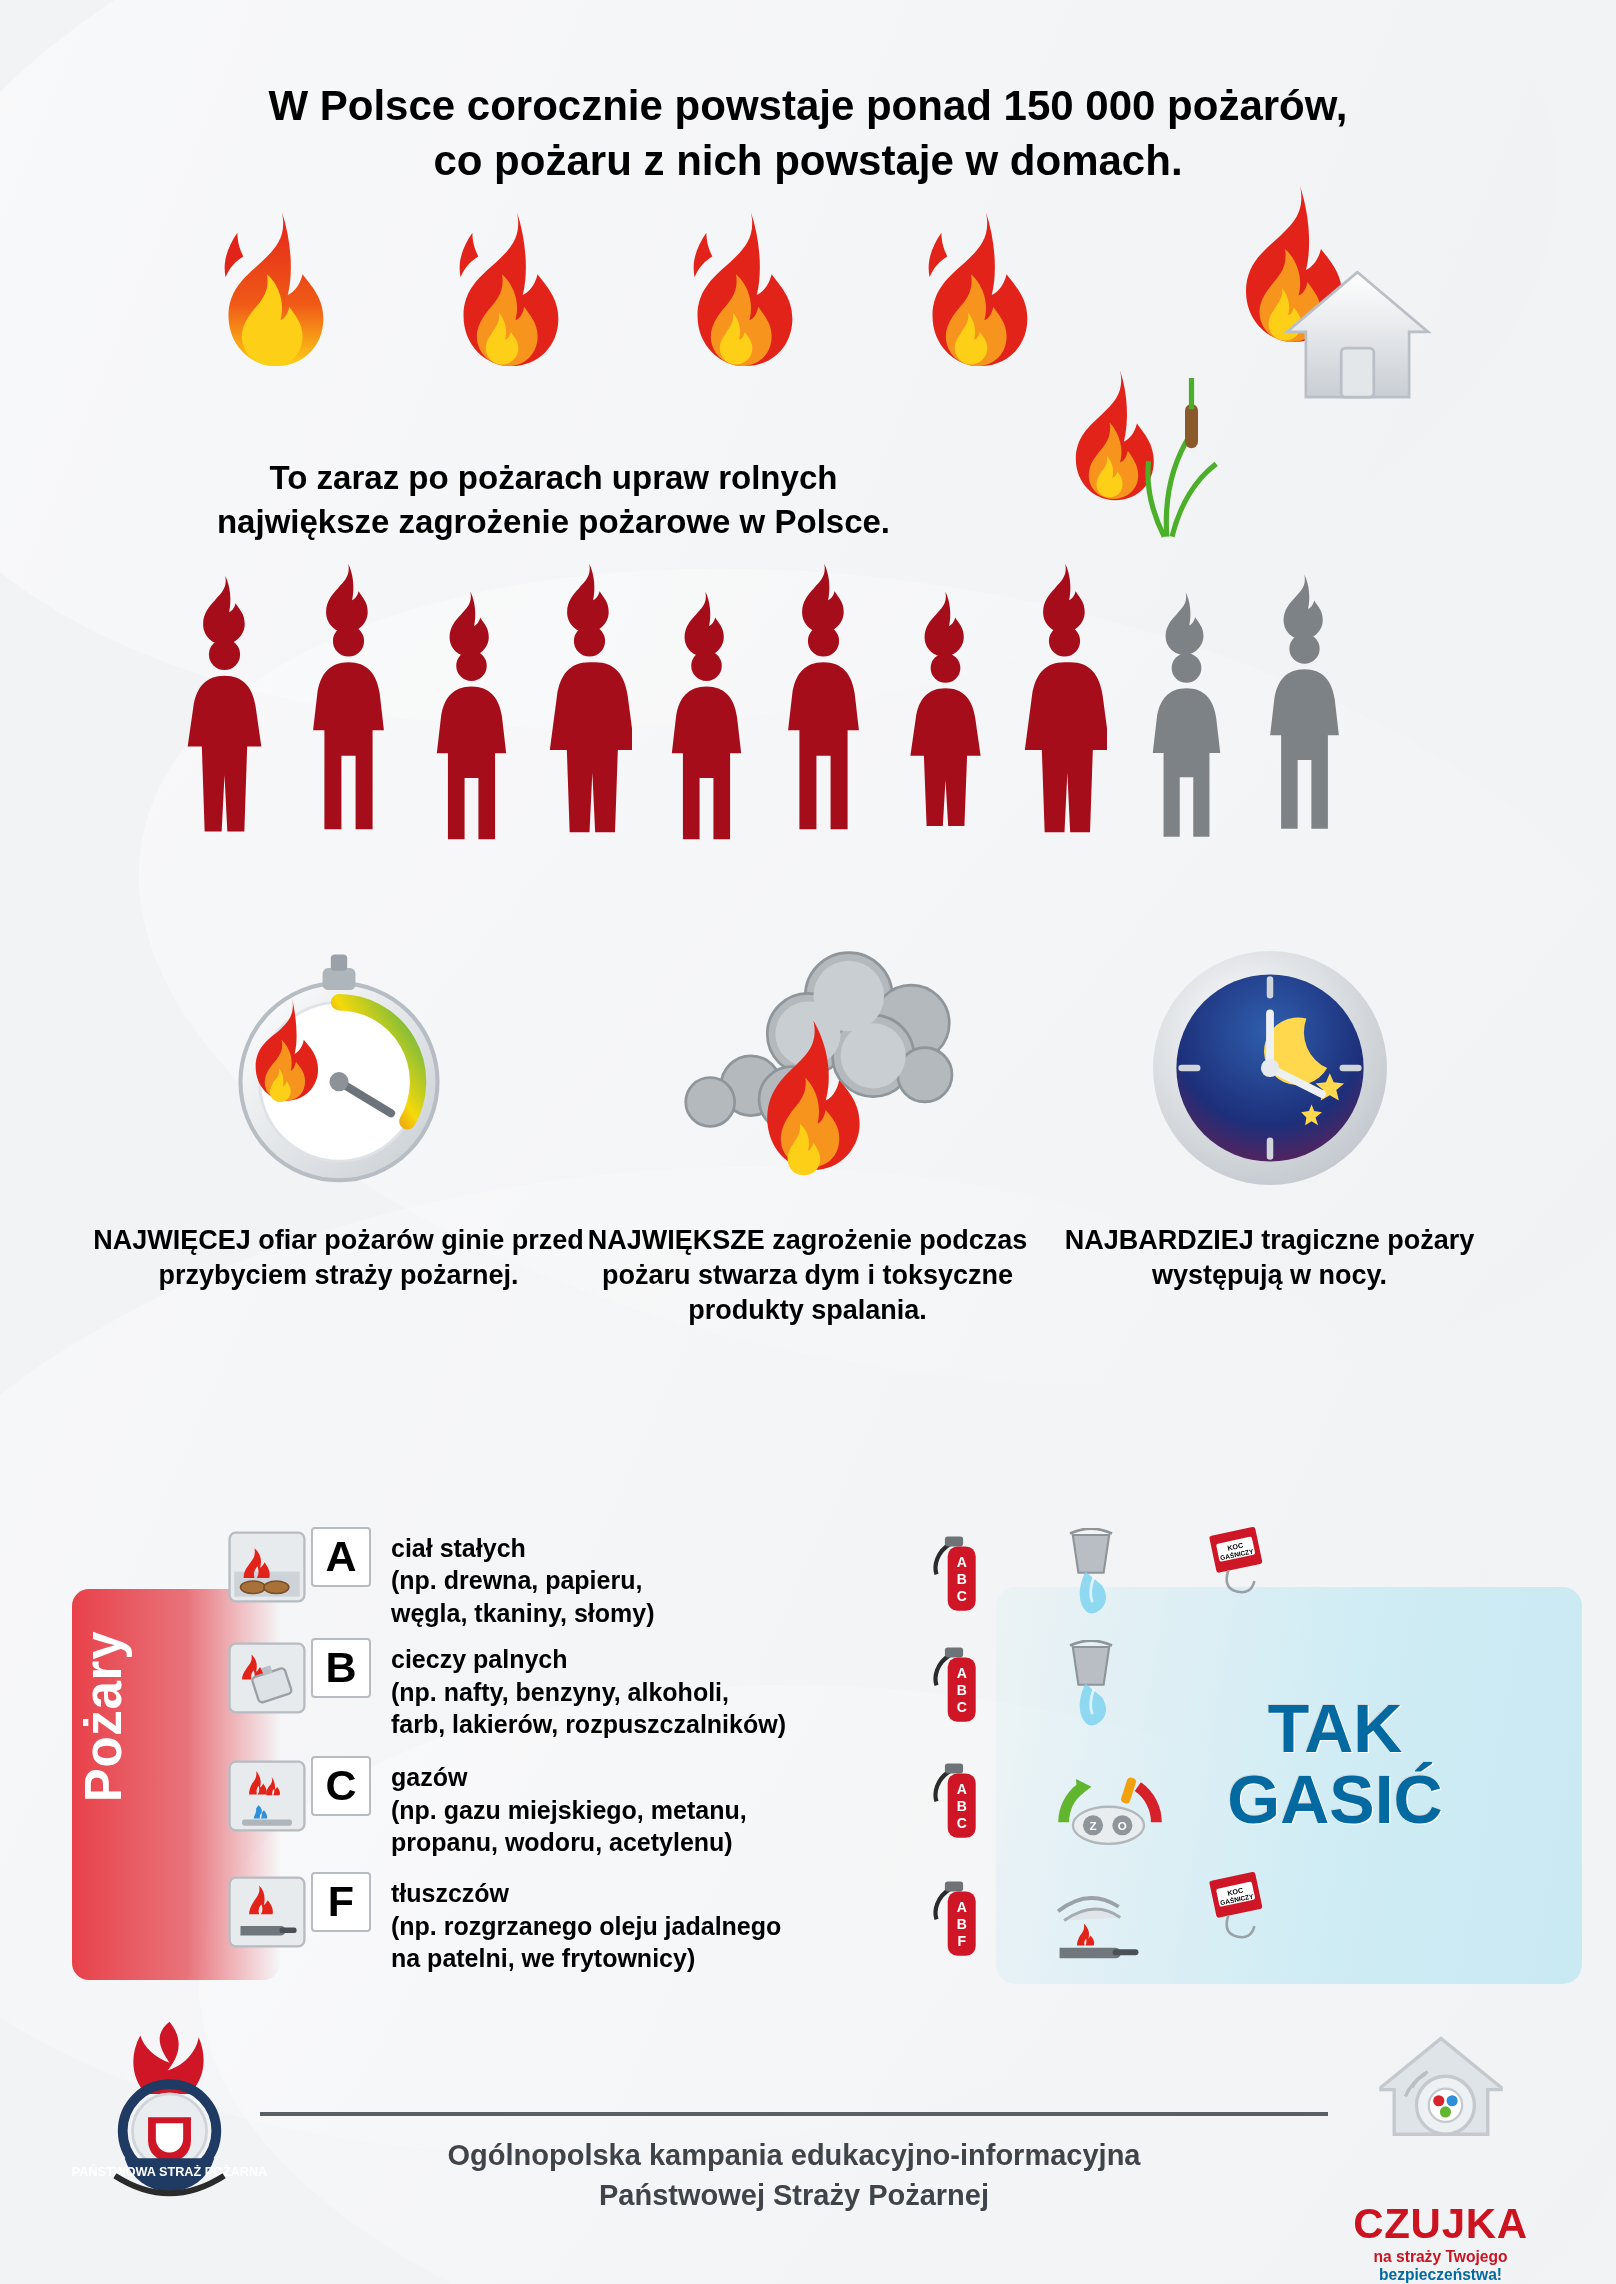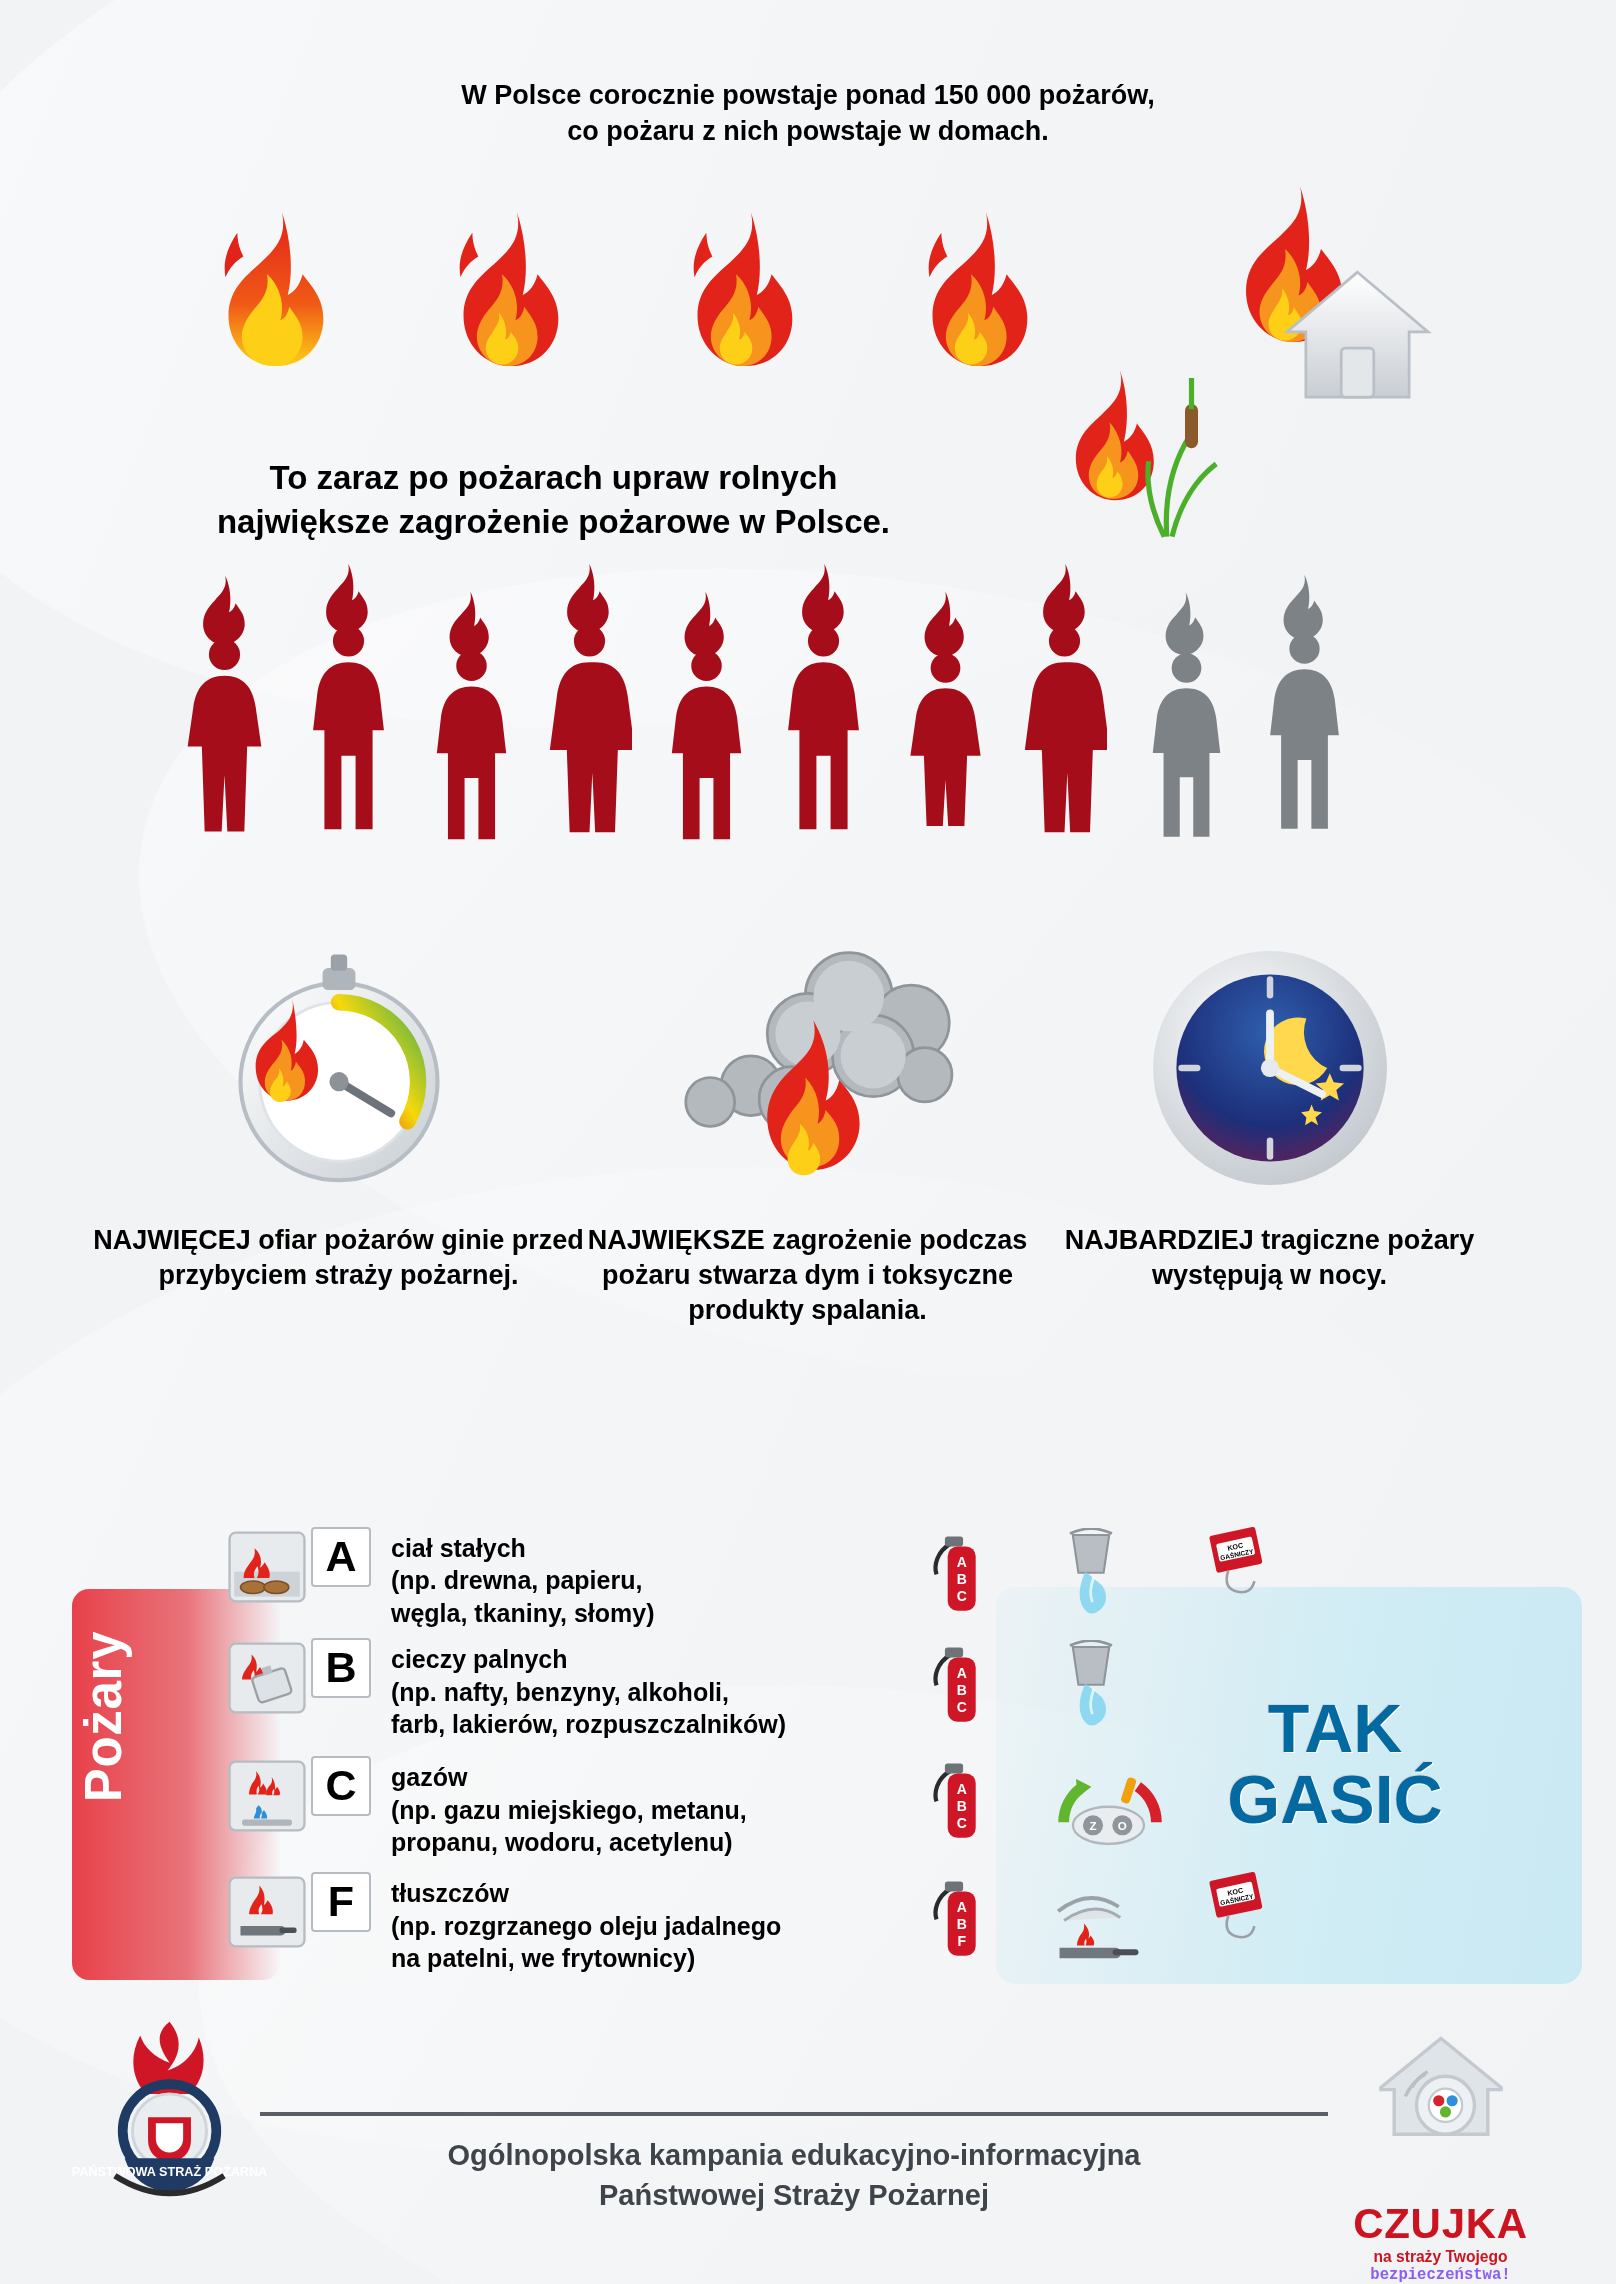--- a/index.html
+++ b/index.html
@@ -22,21 +22,21 @@
   #sw2 { width:1563px; height:781px; left:130px; top:586px; transform: rotate(10deg); opacity:.5;}
   #sw3 { width:1693px; height:977px; left:-195px; top:1172px; transform: rotate(-6deg); opacity:.45;}
   #sw4 { width:1432px; height:716px; left:195px; top:1693px; transform: rotate(7deg); opacity:.4;}
 
   .page { position:absolute; inset:0; }
 
   .headline {
     position:absolute; left:0; width:1616px; text-align:center;
     font-weight: bold; color:#000;
   }
-  #h1 { top:78px; font-size:27px; line-height:1.32; }
+  #h1 { top:78px; font-size:42px; line-height:1.32; }
   #h2 { top:456px; left:163px; width:781px; text-align:center; font-size:33px; line-height:1.34; font-weight:bold;}
   #h3 { top:882px; font-size:33px; font-weight:bold;}
 
   .flame-row { position:absolute; top:189px; left:0; width:1616px; height:195px; }
   .flame { position:absolute; }
 
   
   .people { position:absolute; top:573px; left:182px; width:1270px; height:273px; }
 
   
@@ -77,21 +77,21 @@
   
   .footer { position:absolute; top:2005px; left:0; width:1616px; height:279px;}
   .footer-rule { position:absolute; left:260px; top:107px; width:1068px; height:3.9px; background:#5a5f66;}
   .footer-text {
     position:absolute; left:260px; top:130px; width:1068px; text-align:center;
     font-size:29px; font-weight:bold; line-height:1.38; color:#3f444b;
   }
   .czujka { position:absolute; right:65px; top:26px; width:221px; text-align:center;}
   .czujka .word { font-size:42px; font-weight:bold; color:#cc1320; letter-spacing:0.7px;margin-top:45px; }
   .czujka .sub1 { font-size:15.6px; font-weight:bold; color:#cc1320;}
-  .czujka .sub2 { font-size:15.6px; font-weight:bold; color:#8b5cf6;font-family:Liberation Mono, monospace;}
+  .czujka .sub2 { font-size:15.6px; font-weight:bold; color:#0369a1;}
   .psp { position:absolute; left:72px; top:6.5px; width:195px; height:195px;}
   svg { display:block; }
 </style>
 </head>
 <body>
 
 <div class="page">
 
   <div class="bg-swoosh" id="sw1"></div>
   <div class="bg-swoosh" id="sw2"></div>

